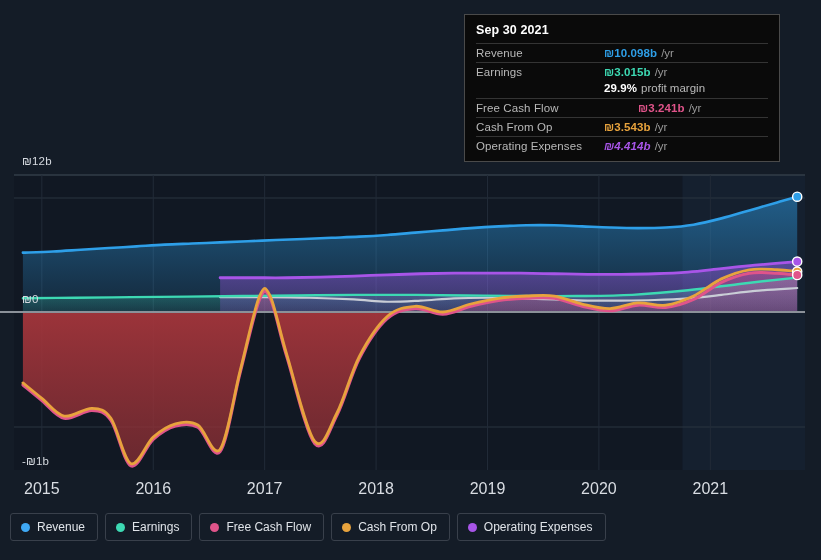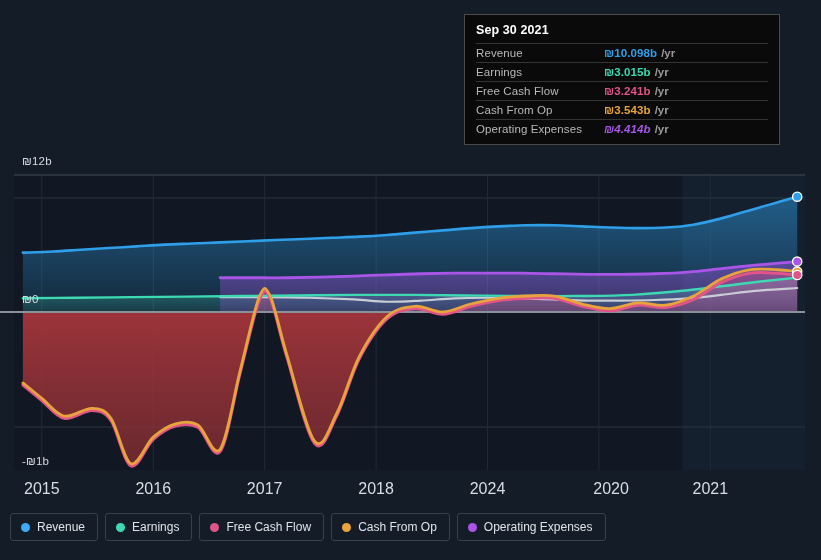--- a/index.html
+++ b/index.html
@@ -48,21 +48,21 @@
   .tt-row {
     display: flex; align-items: baseline;
     border-top: 1px solid #343434;
     padding: 3px 0 3px 0;
     font-size: 11.5px;
   }
   .tt-row .tt-key {
     width: 128px; color: #b9b9b9; flex: none; letter-spacing: .1px;
   }
   .tt-row .tt-val { font-weight: bold; letter-spacing: .1px; }
-  .tt-row .tt-unit { color: #9a9a9a; margin-left: 4px; font-weight: bold; }
+  .tt-row .tt-unit { color: #9a9a9a; margin-left: 4px; font-weight: normal; }
   .tt-sub {
     border-top: none; padding-top: 1px; padding-bottom: 4px;
   }
   .tt-sub .tt-key { width: 128px; }
   .tt-sub .tt-val { color: #ffffff; }
   .tt-sub .tt-unit { color: #b9b9b9; }
 
   
   #legend {
     position: absolute; left: 10px; top: 513px;
@@ -148,41 +148,46 @@
       <div class="ylabel" style="left: 22px; top: 155px;">₪12b</div>
       <div class="ylabel" style="left: 22px; top: 293px;">₪0</div>
       <div class="ylabel" style="left: 22px; top: 455px;">-₪1b</div>
     </div>
 
   <div id="x-axis-labels">
       <div class="xlabel" style="left: 11.8521px; width: 60px; top: 480px;">2015</div>
       <div class="xlabel" style="left: 123.261px; width: 60px; top: 480px;">2016</div>
       <div class="xlabel" style="left: 234.669px; width: 60px; top: 480px;">2017</div>
       <div class="xlabel" style="left: 346.077px; width: 60px; top: 480px; text-align: center;">2018</div>
-      <div class="xlabel" style="left: 457.486px; width: 60px; top: 480px;">2024</div>
-      <div class="xlabel" style="left: 568.894px; width: 60px; top: 480px; text-align: right;">2020</div>
+      <div class="xlabel" style="left: 457.486px; width: 60px; top: 480px;">2019</div>
+      <div class="xlabel" style="left: 568.894px; width: 60px; top: 480px;">2020</div>
       <div class="xlabel" style="left: 680.303px; width: 60px; top: 480px;">2021</div>
     </div>
 
   <div id="tooltip">
     <div class="tt-date">Sep 30 2021</div>
     <div id="tooltip-rows">
         <div class="tt-row">
           <span class="tt-key">Revenue</span>
           <span class="tt-val" style="color: rgb(46, 159, 232);">₪10.098b</span>
           <span class="tt-unit">/yr</span>
         </div>
         <div class="tt-row">
           <span class="tt-key">Earnings</span>
           <span class="tt-val" style="color: rgb(61, 217, 179);">₪3.015b</span>
           <span class="tt-unit">/yr</span>
         </div>
+        <div class="tt-row tt-sub">
+          <span class="tt-key"></span>
+          <span class="tt-val" style="color: rgb(255, 255, 255);">29.9%</span>
+          <span class="tt-unit">profit margin</span>
+        </div>
         <div class="tt-row">
           <span class="tt-key">Free Cash Flow</span>
-          <span class="tt-val" style="color: rgb(224, 84, 138);">₪3.241b</span>
+          <span class="tt-val" style="color: rgb(224, 84, 138); margin-left: 34px;">₪3.241b</span>
           <span class="tt-unit">/yr</span>
         </div>
         <div class="tt-row">
           <span class="tt-key">Cash From Op</span>
           <span class="tt-val" style="color: rgb(232, 163, 61);">₪3.543b</span>
           <span class="tt-unit">/yr</span>
         </div>
         <div class="tt-row">
           <span class="tt-key">Operating Expenses</span>
           <span class="tt-val" style="color: rgb(168, 85, 232); font-style: italic;">₪4.414b</span>

